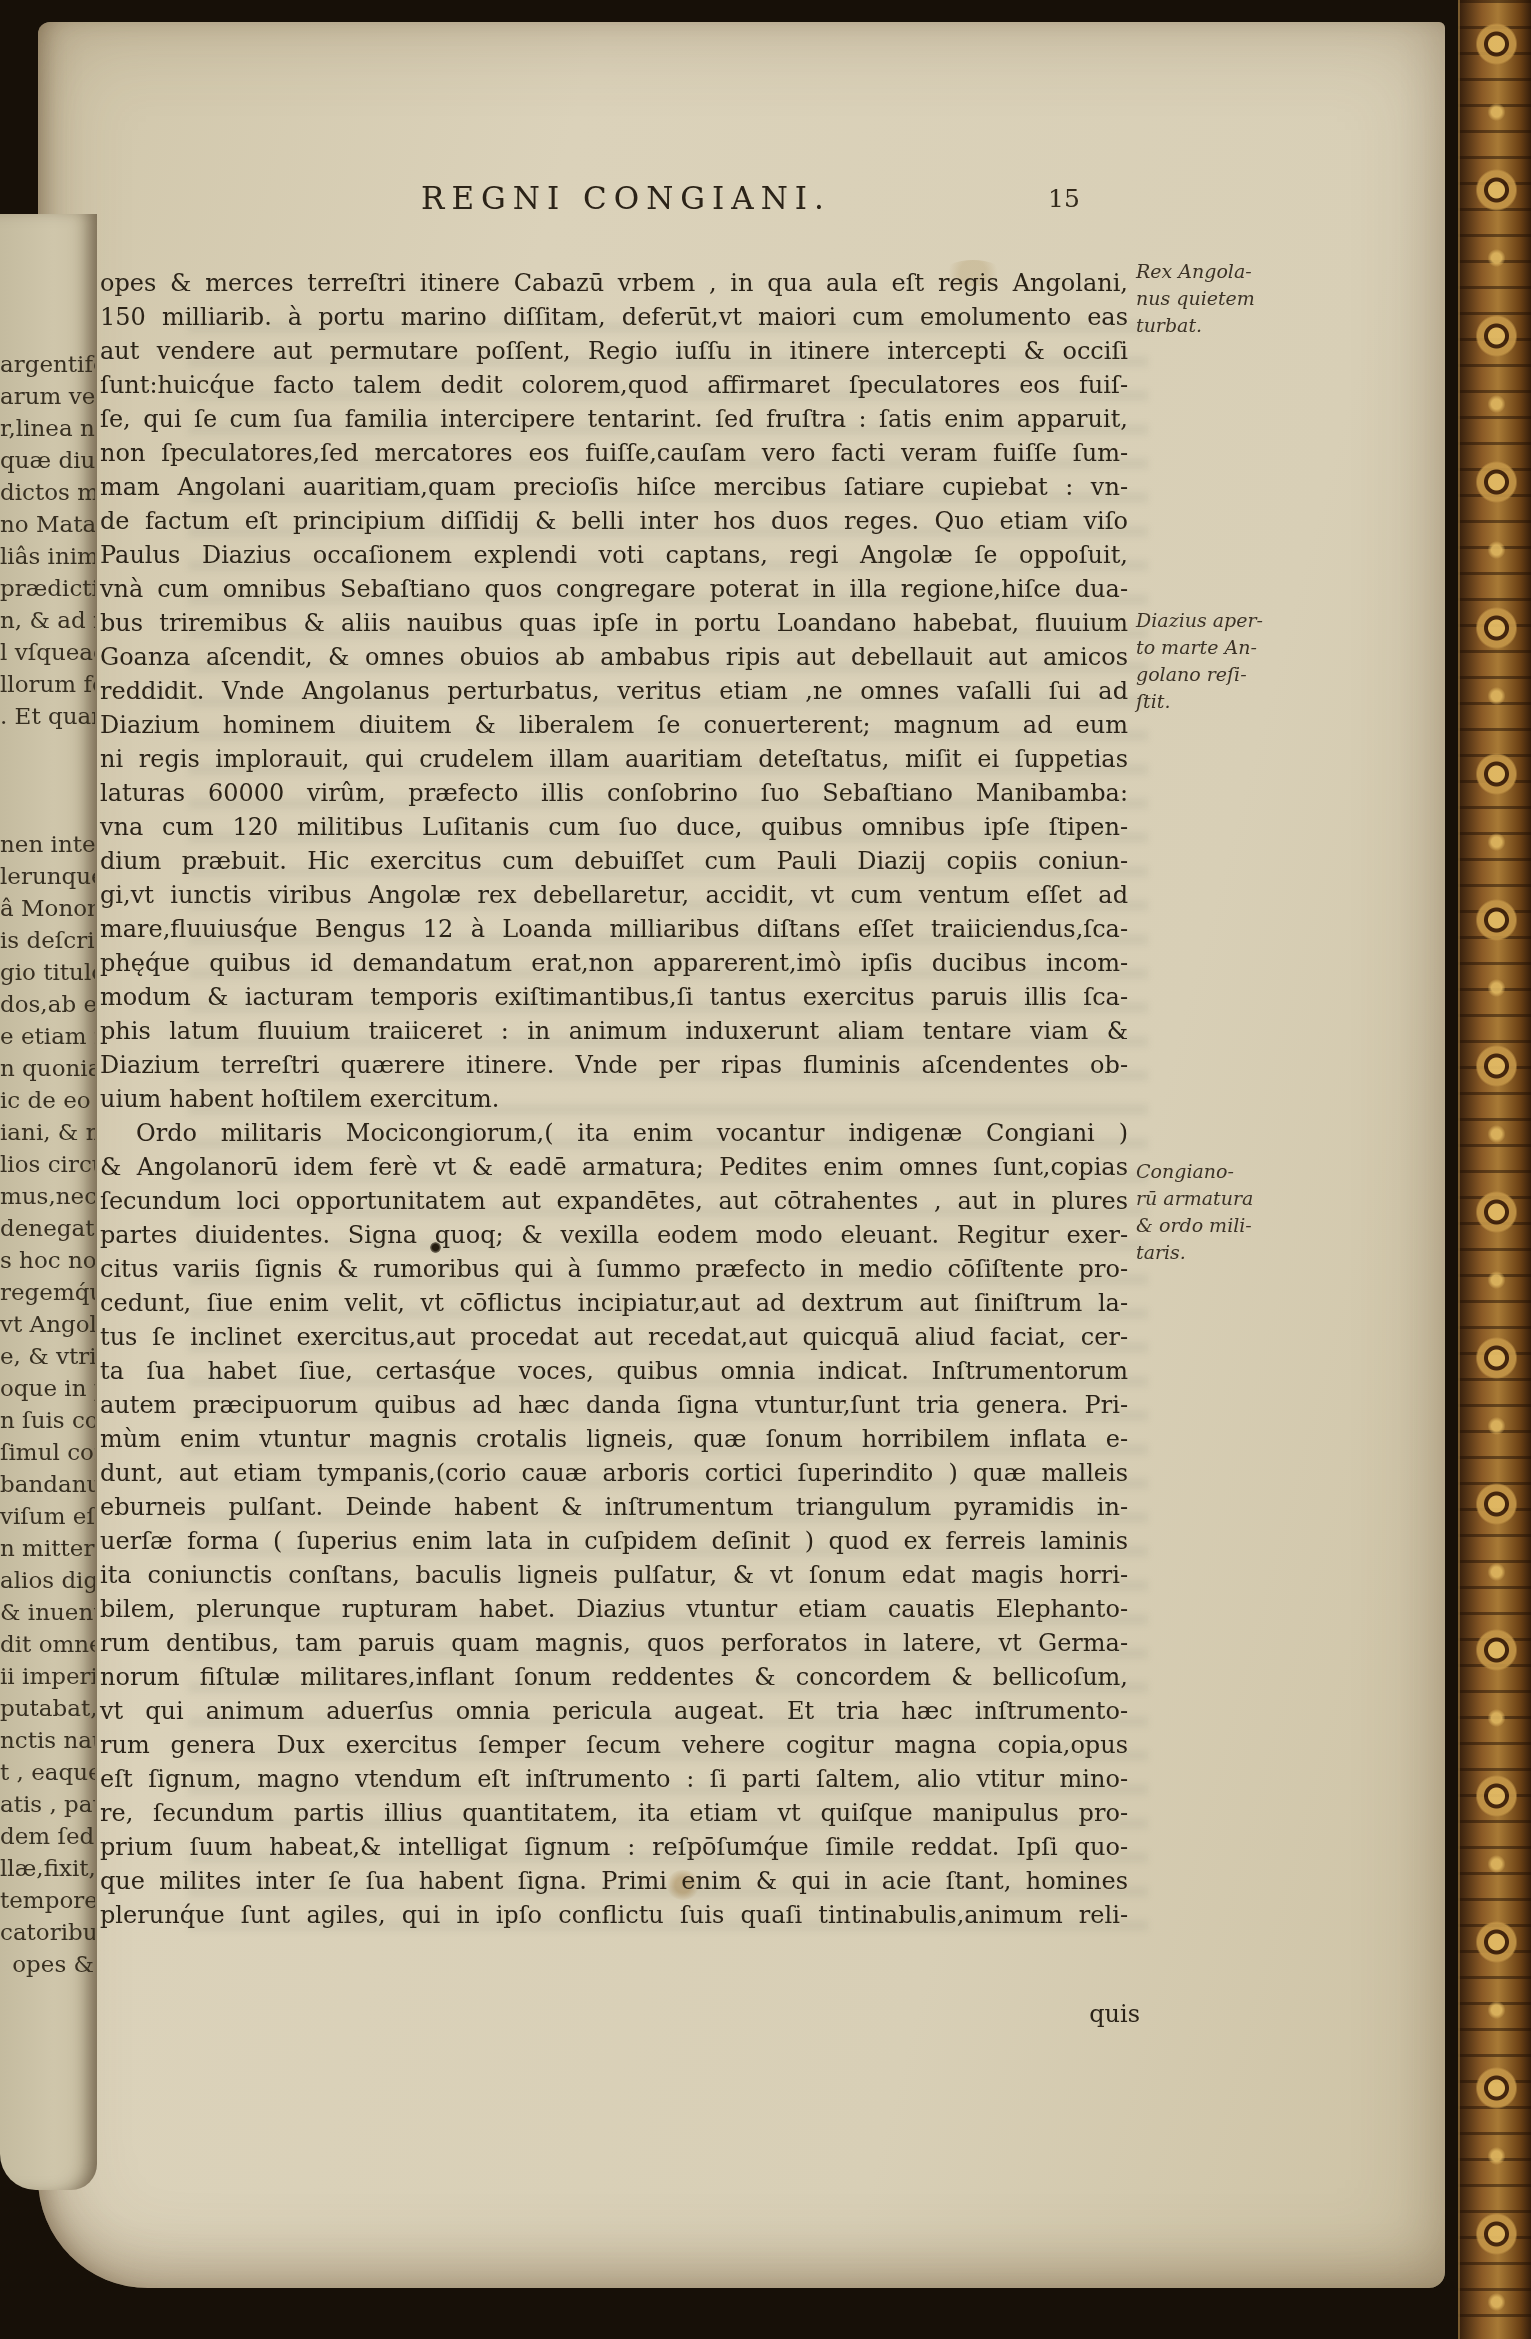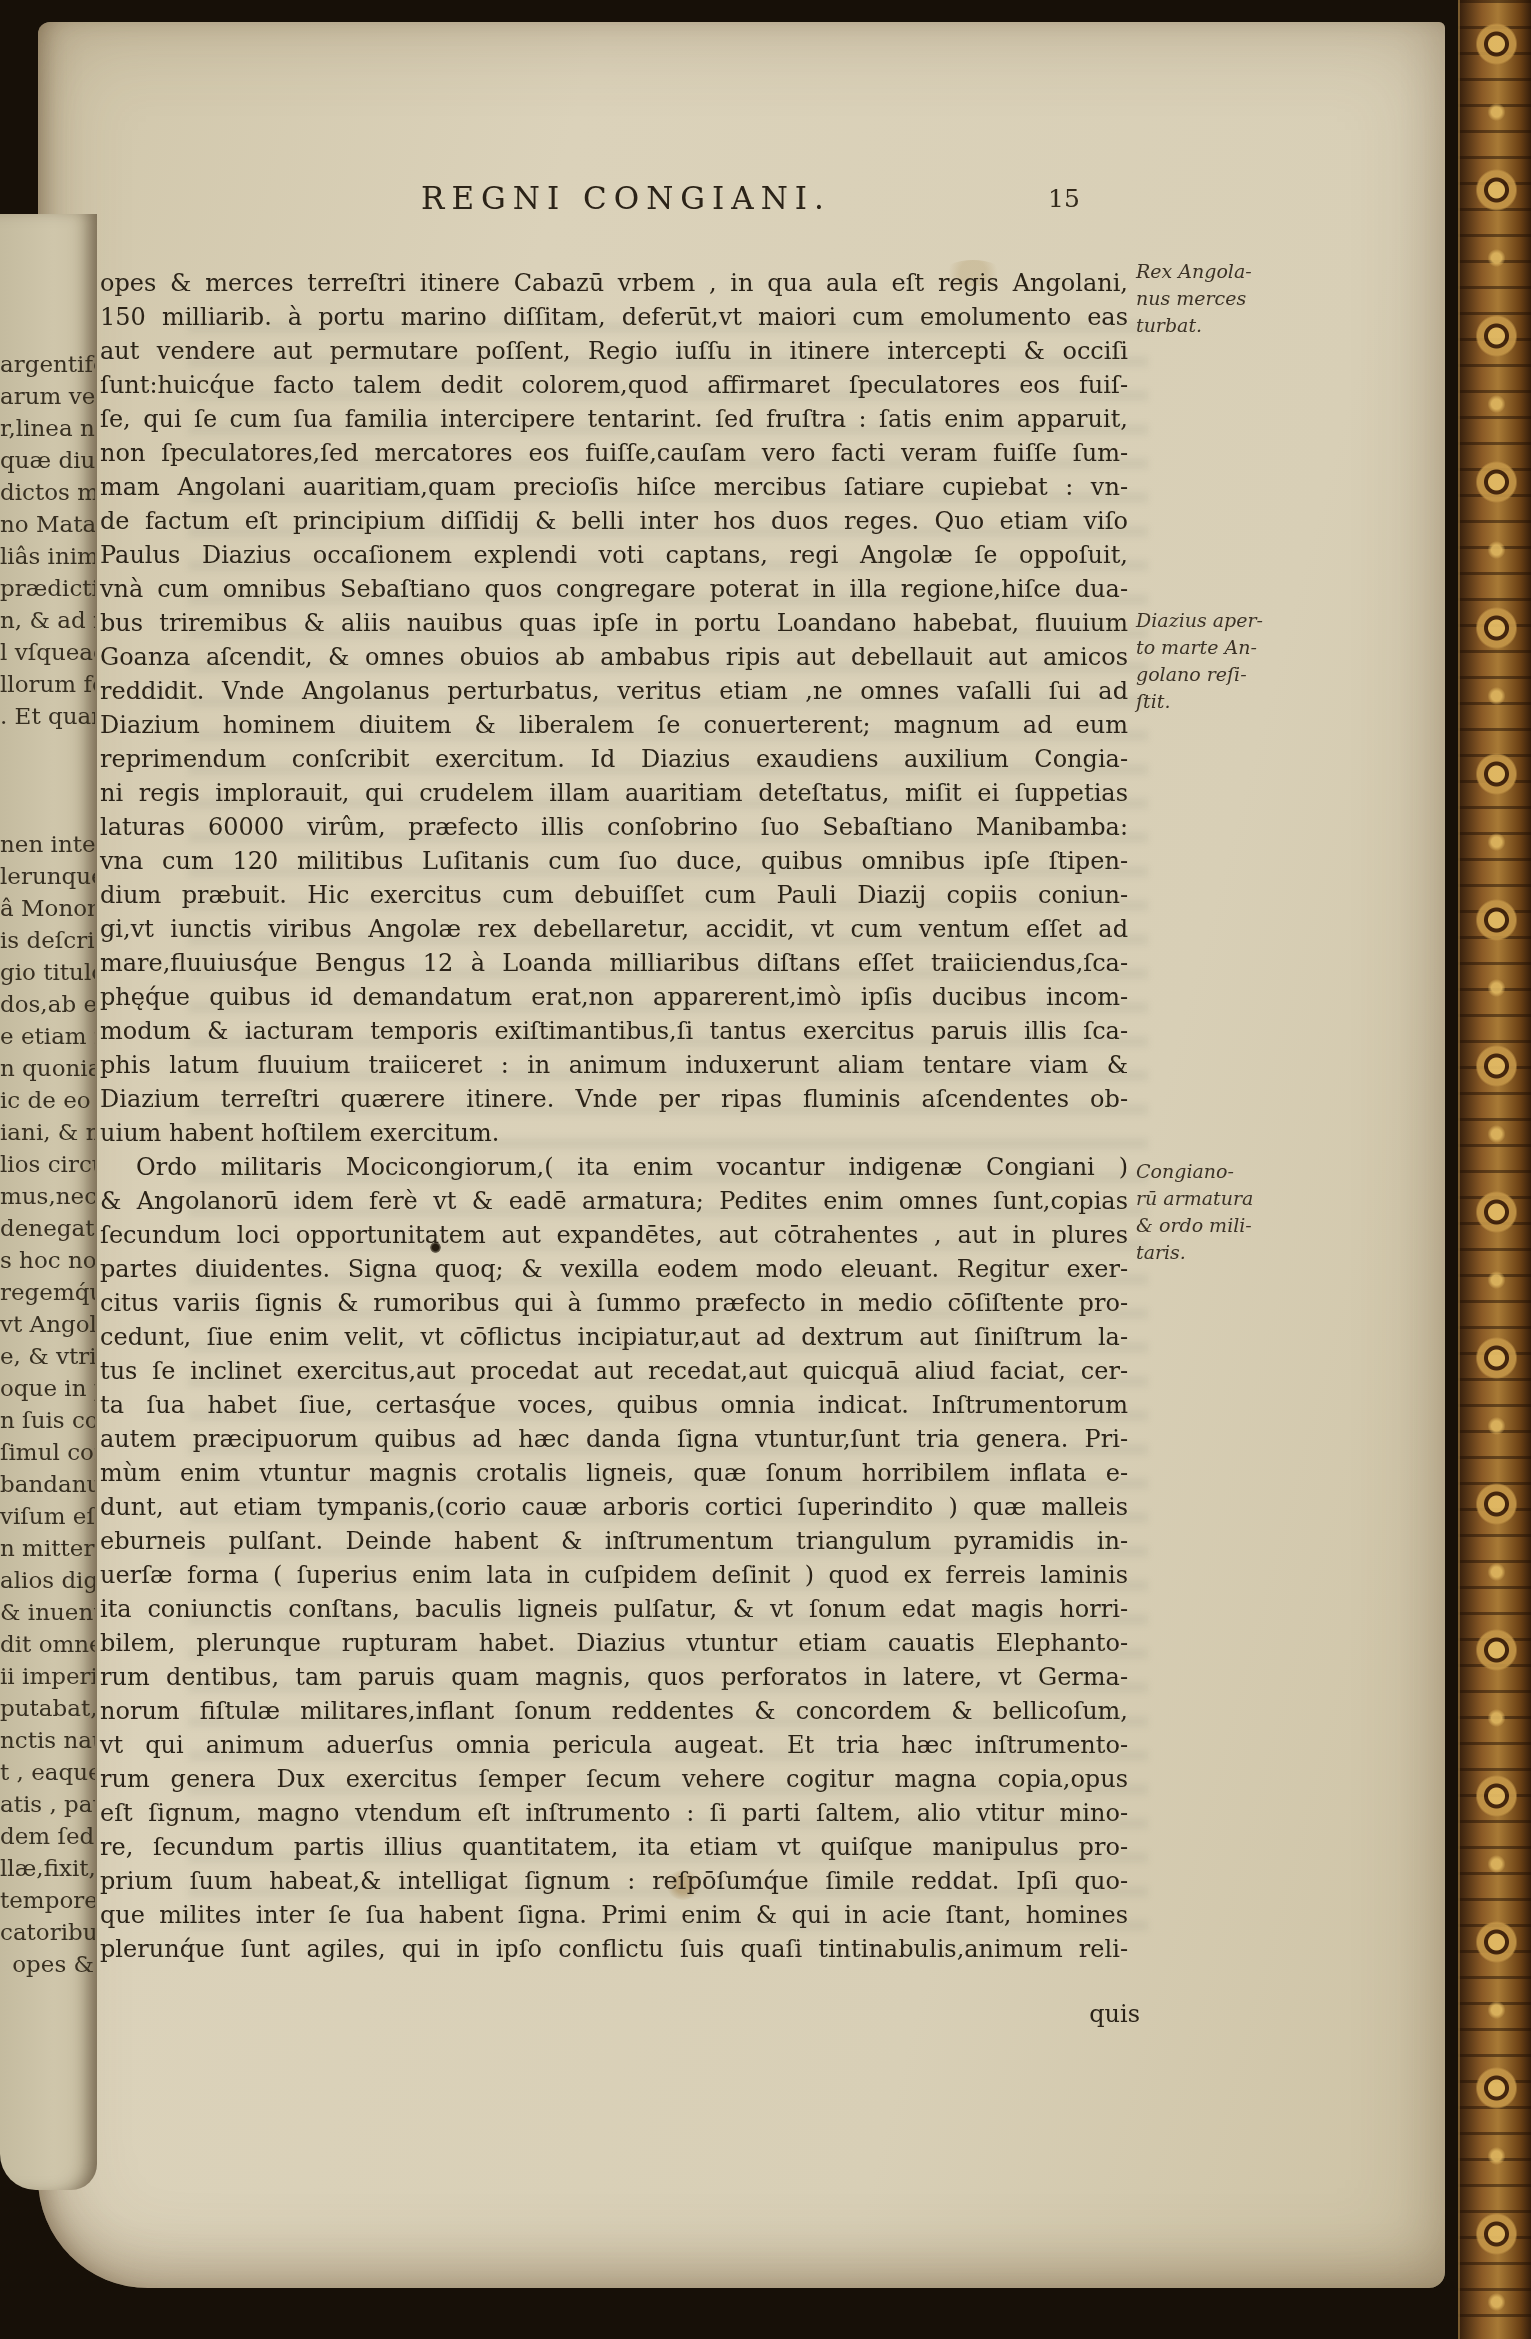--- a/index.html
+++ b/index.html
@@ -120,21 +120,20 @@
       <div class="bodyline">vnà cum omnibus Sebaſtiano quos congregare poterat in illa regione,hiſce dua-</div>
 
       <div class="bodyline">bus triremibus &amp; aliis nauibus quas ipſe in portu Loandano habebat, fluuium</div>
 
       <div class="bodyline">Goanza aſcendit, &amp; omnes obuios ab ambabus ripis aut debellauit aut amicos</div>
 
       <div class="bodyline">reddidit. Vnde Angolanus perturbatus, veritus etiam ,ne omnes vaſalli ſui ad</div>
 
       <div class="bodyline">Diazium hominem diuitem &amp; liberalem ſe conuerterent; magnum ad eum</div>
 
-      <div class="bodyline">reprimendum conſcribit exercitum. Id Diazius exaudiens auxilium Congia-</div>
 
       <div class="bodyline">ni regis implorauit, qui crudelem illam auaritiam deteſtatus, miſit ei ſuppetias</div>
 
       <div class="bodyline">laturas 60000 virûm, præfecto illis conſobrino ſuo Sebaſtiano Manibamba:</div>
 
       <div class="bodyline">vna cum 120 militibus Luſitanis cum ſuo duce, quibus omnibus ipſe ſtipen-</div>
 
       <div class="bodyline">dium præbuit.  Hic exercitus cum debuiſſet cum Pauli Diazij copiis coniun-</div>
 
       <div class="bodyline">gi,vt iunctis viribus Angolæ rex debellaretur, accidit, vt cum ventum eſſet ad</div>
@@ -200,21 +199,21 @@
 
       <div class="bodyline">plerunq́ue ſunt agiles, qui in ipſo conflictu ſuis quaſi tintinabulis,animum reli-</div>
     </div>
 
   <div class="catchword">quis</div>
 
   <div class="margin-note note-1">
 
       <div class="note-line">Rex Angola-</div>
 
-      <div class="note-line">nus merces</div>
+      <div class="note-line">nus quietem</div>
 
       <div class="note-line">turbat.</div>
     </div>
 
   <div class="margin-note note-2">
 
       <div class="note-line">Diazius aper-</div>
 
       <div class="note-line">to marte An-</div>
 

